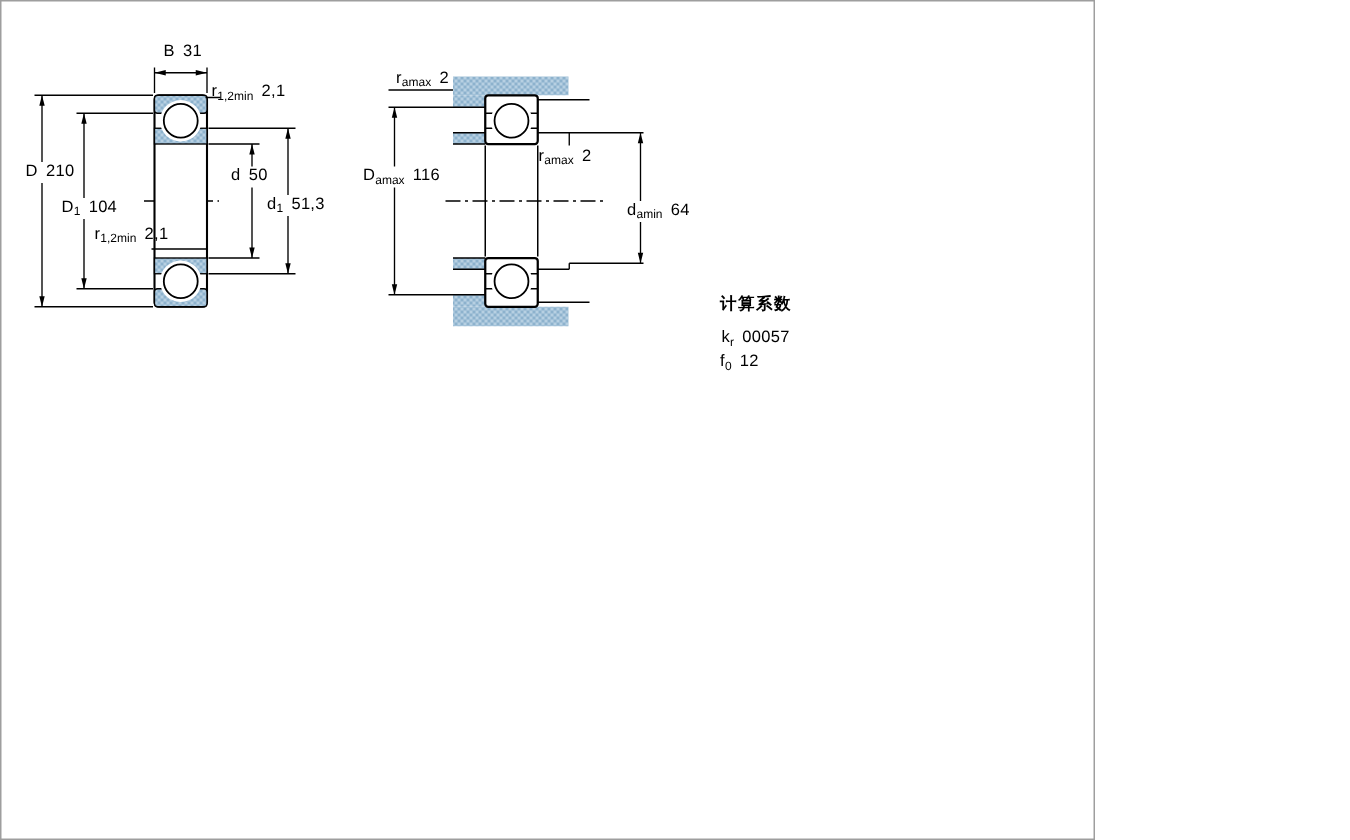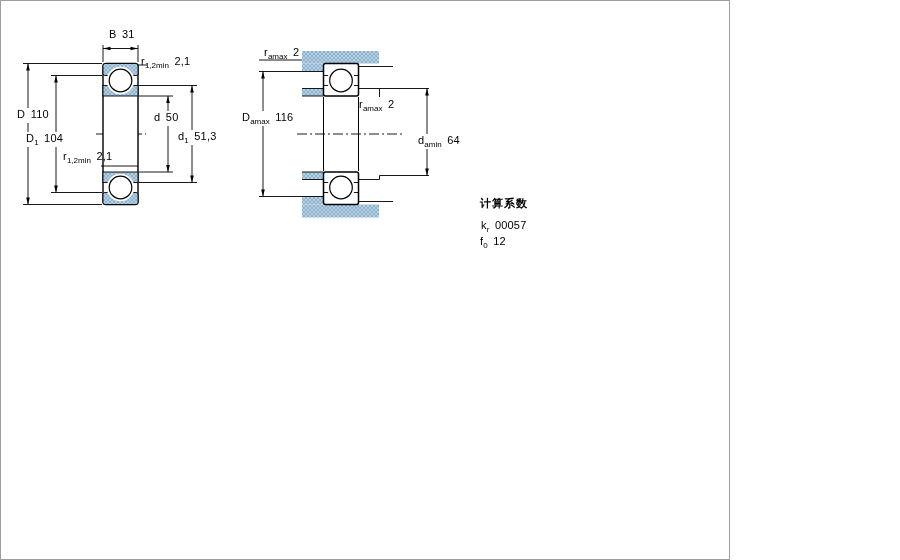--- a/index.html
+++ b/index.html
@@ -102,23 +102,23 @@
       <polygon points="426,87.5 424.2,94.5 427.8,94.5"></polygon>
       <polygon points="426,174.5 424.2,167.5 427.8,167.5"></polygon>
     </g>
   </g>
 </svg>
 
 <span class="lbl bgw" style="left:107px;top:27px"><span>B</span><sub></sub><span class="val">31</span></span>
 
 <span class="lbl" style="left:140px;top:54px"><span>r</span><sub>1,2min</sub><span class="val">2,1</span></span>
 
-<span class="lbl bgw" style="left:15px;top:107px"><span>D</span><sub></sub><span class="val">110</span></span>
+<span class="lbl bgw" style="left:15px;top:107px"><span>D</span><sub></sub><span class="val">210</span></span>
 
-<span class="lbl bgw" style="left:24px;top:131px"><span>D</span><sub>1</sub><span class="val">104</span></span>
+<span class="lbl bgw" style="left:39px;top:131px"><span>D</span><sub>1</sub><span class="val">104</span></span>
 
 <span class="lbl" style="left:62px;top:149px"><span>r</span><sub>1,2min</sub><span class="val">2,1</span></span>
 
 <span class="lbl bgw" style="left:152px;top:110px"><span>d</span><sub></sub><span class="val">50</span></span>
 
 <span class="lbl bgw" style="left:176px;top:129px"><span>d</span><sub>1</sub><span class="val">51,3</span></span>
 
 <span class="lbl" style="left:263px;top:45px"><span>r</span><sub>amax</sub><span class="val">2</span></span>
 
 <span class="lbl bgw" style="left:240px;top:110px"><span>D</span><sub>amax</sub><span class="val">116</span></span>

